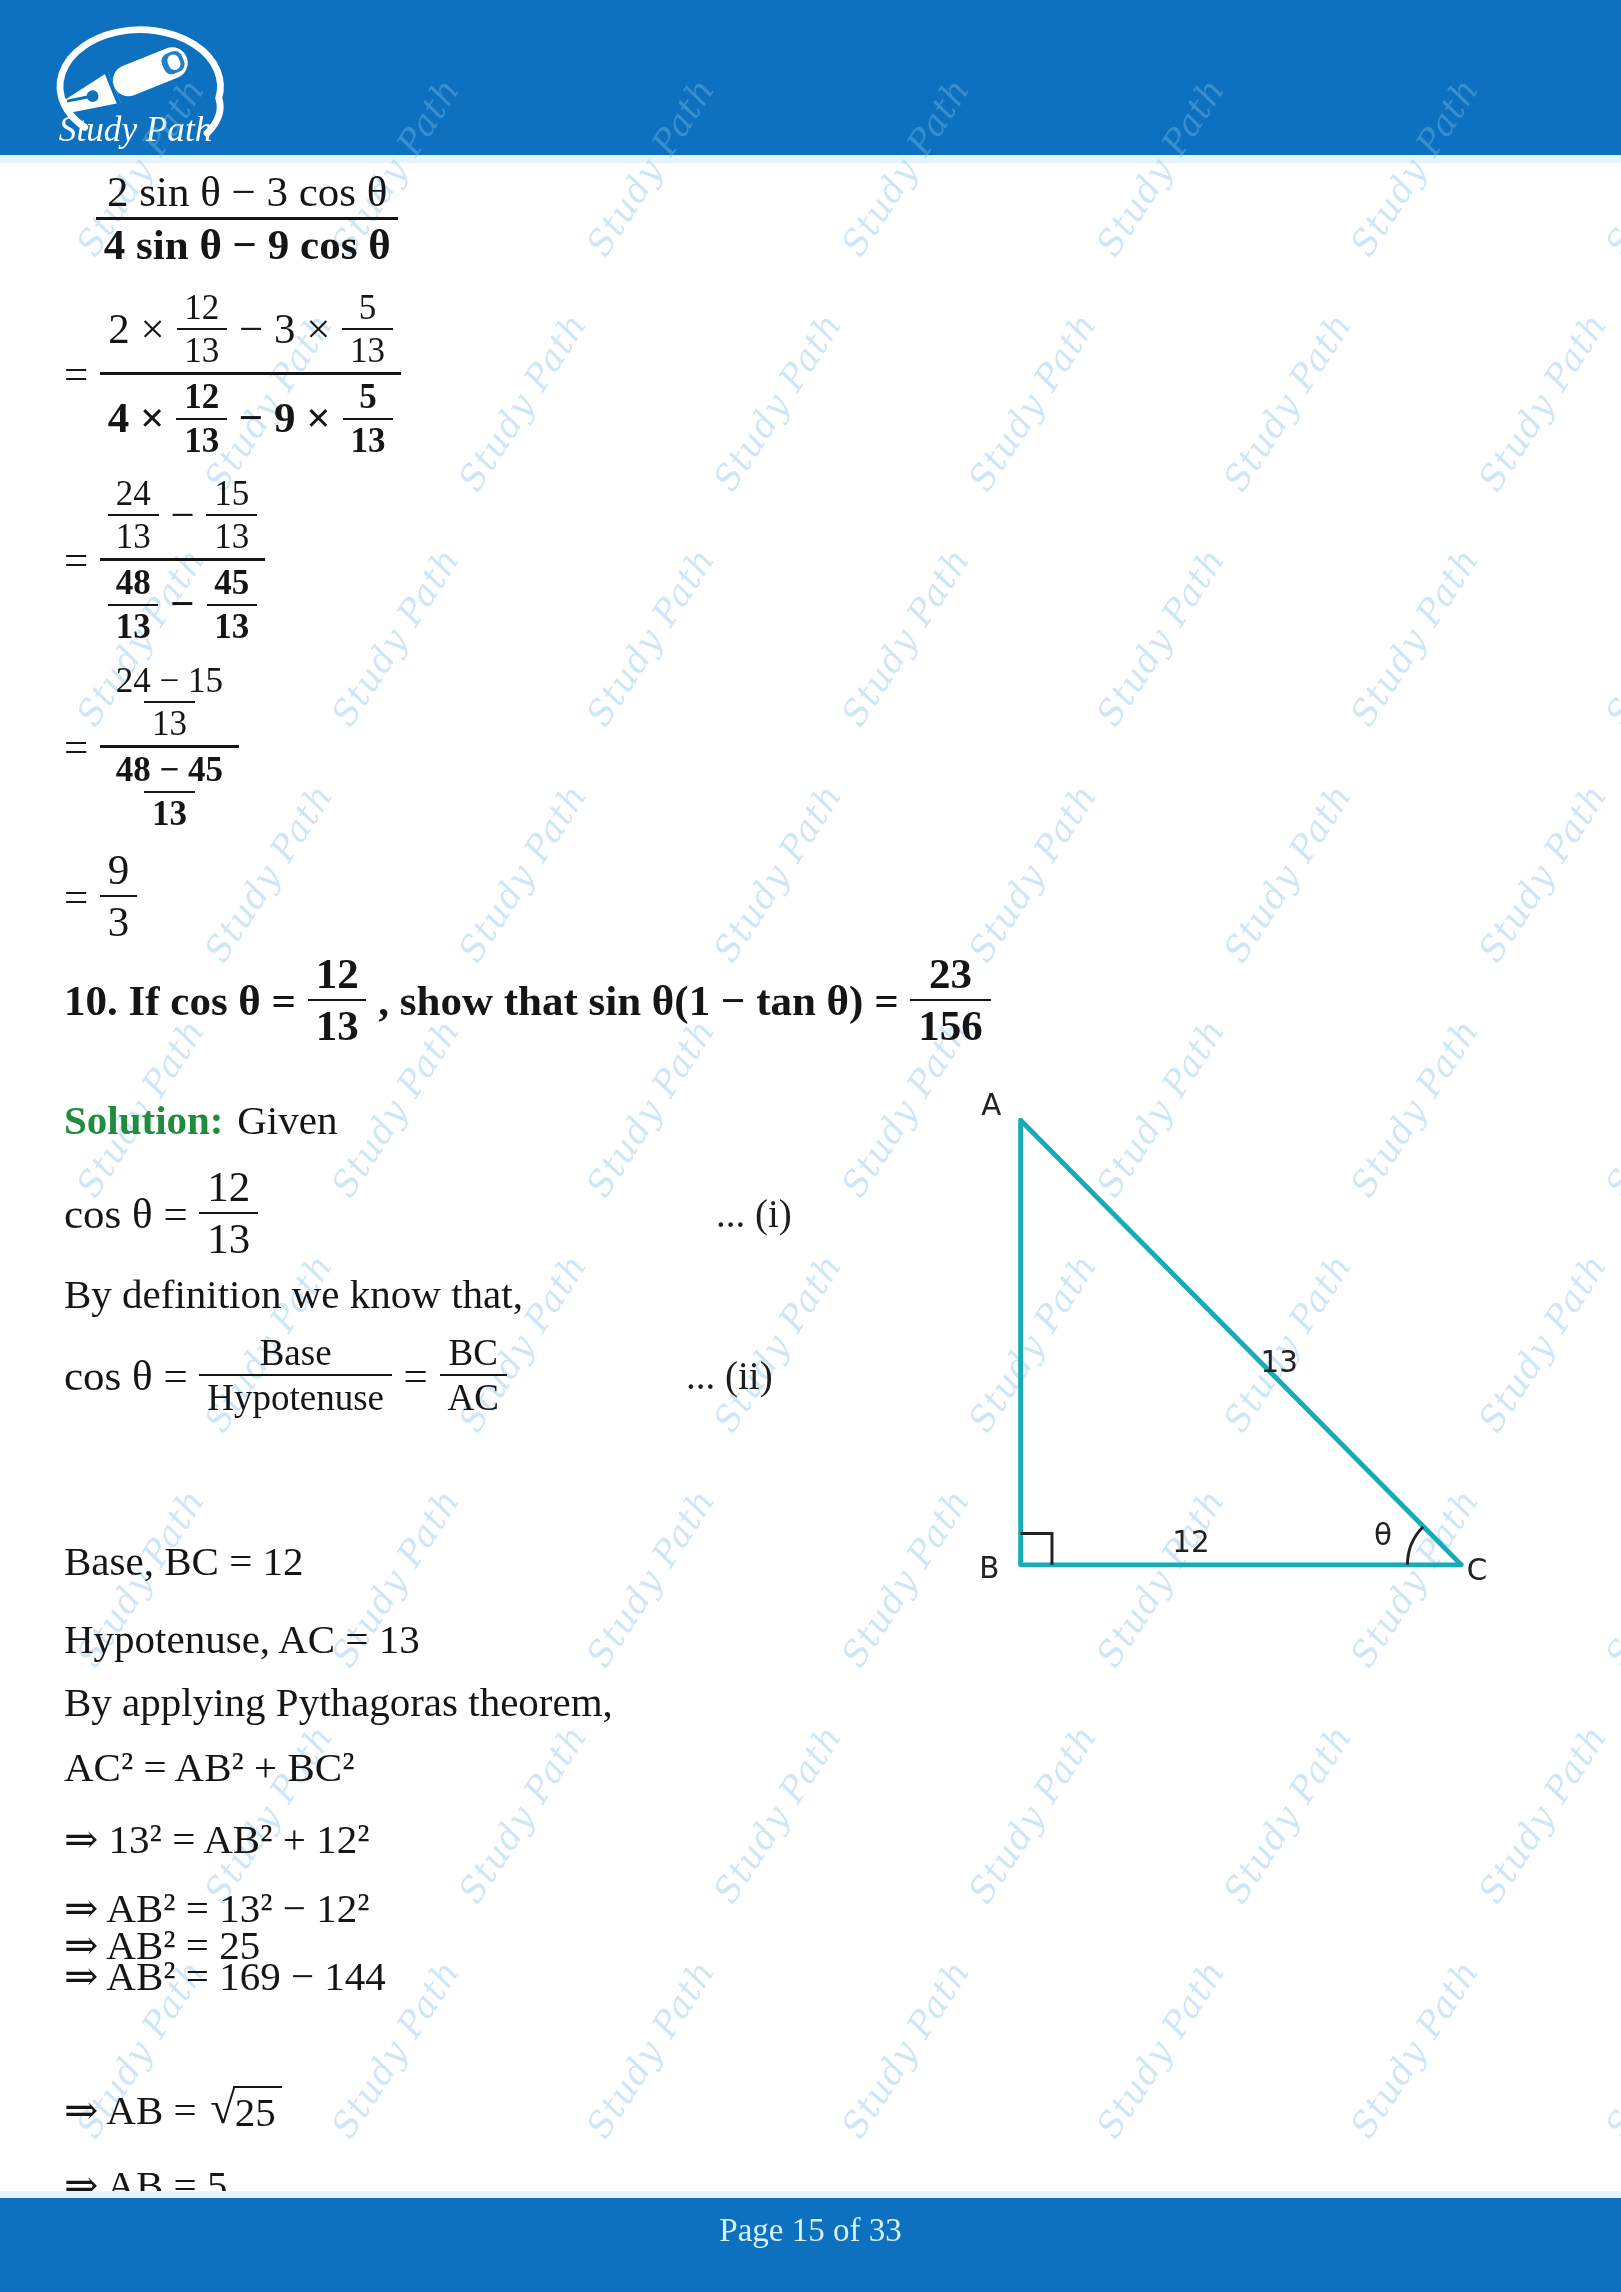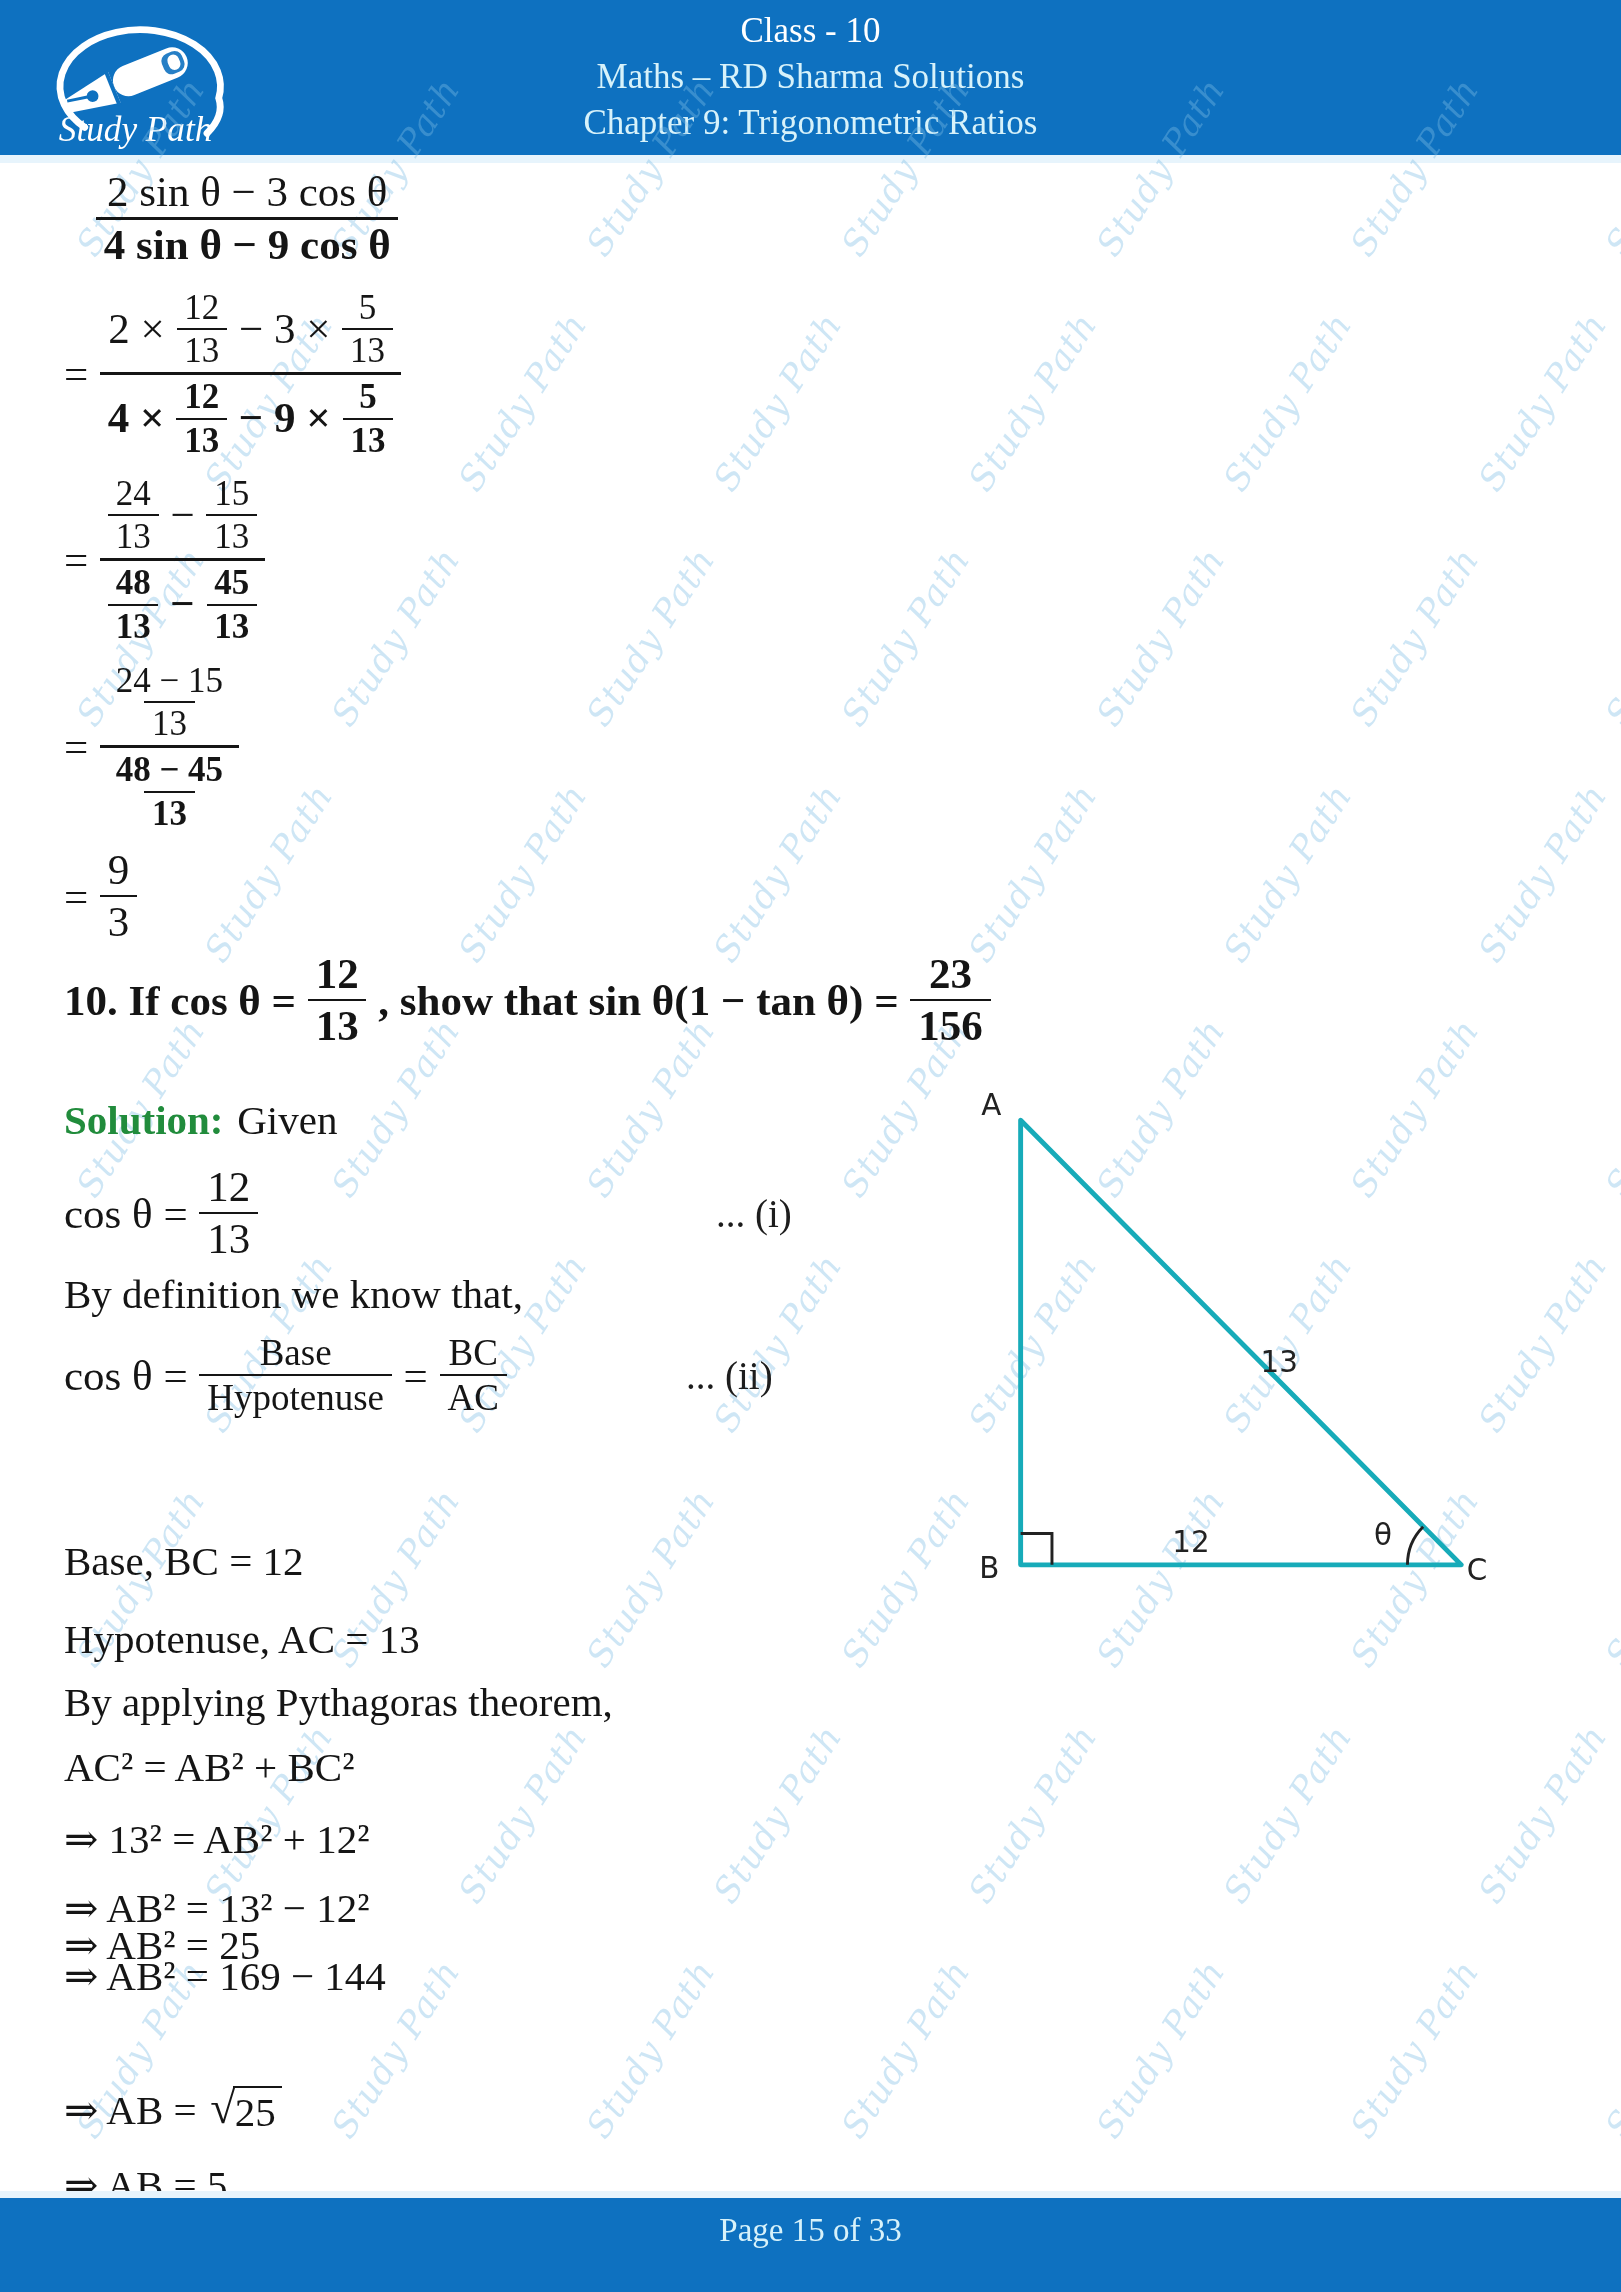--- a/index.html
+++ b/index.html
@@ -59,25 +59,20 @@
         <rect x="88" y="58" width="80" height="32" rx="16" fill="#ffffff"></rect>
         <polygon points="88,58 36,68 36,82 88,92" fill="#ffffff"></polygon>
         <circle cx="64" cy="75" r="6" fill="#0e71c0"></circle>
         <line x1="38" y1="70" x2="60" y2="74" stroke="#0e71c0" stroke-width="3"></line>
         <line x1="86" y1="56" x2="86" y2="94" stroke="#0e71c0" stroke-width="4"></line>
         <rect x="142" y="63" width="22" height="22" rx="8" fill="#0e71c0" opacity="0.9"></rect>
         <rect x="148" y="66" width="12" height="16" rx="6" fill="#ffffff"></rect>
       </g>
       <text x="112" y="140" text-anchor="middle" fill="#ffffff" font-family="Liberation Serif, DejaVu Serif, serif" font-style="italic" font-size="36">Study Path</text>
     </svg>
-    <div class="titles">
-      <div class="t1">Class - 10</div>
-      <div class="t2">Maths – RD Sharma Solutions</div>
-      <div class="t2">Chapter 9: Trigonometric Ratios</div>
-    </div>
   </div>
   <div class="top-strip"></div>
 
   <div class="watermarks">
       <span class="wm" style="left: 39px; top: 147px;">Study Path</span>
       <span class="wm" style="left: 294px; top: 147px;">Study Path</span>
       <span class="wm" style="left: 549px; top: 147px;">Study Path</span>
       <span class="wm" style="left: 804px; top: 147px;">Study Path</span>
       <span class="wm" style="left: 1059px; top: 147px;">Study Path</span>
       <span class="wm" style="left: 1313px; top: 147px;">Study Path</span>

